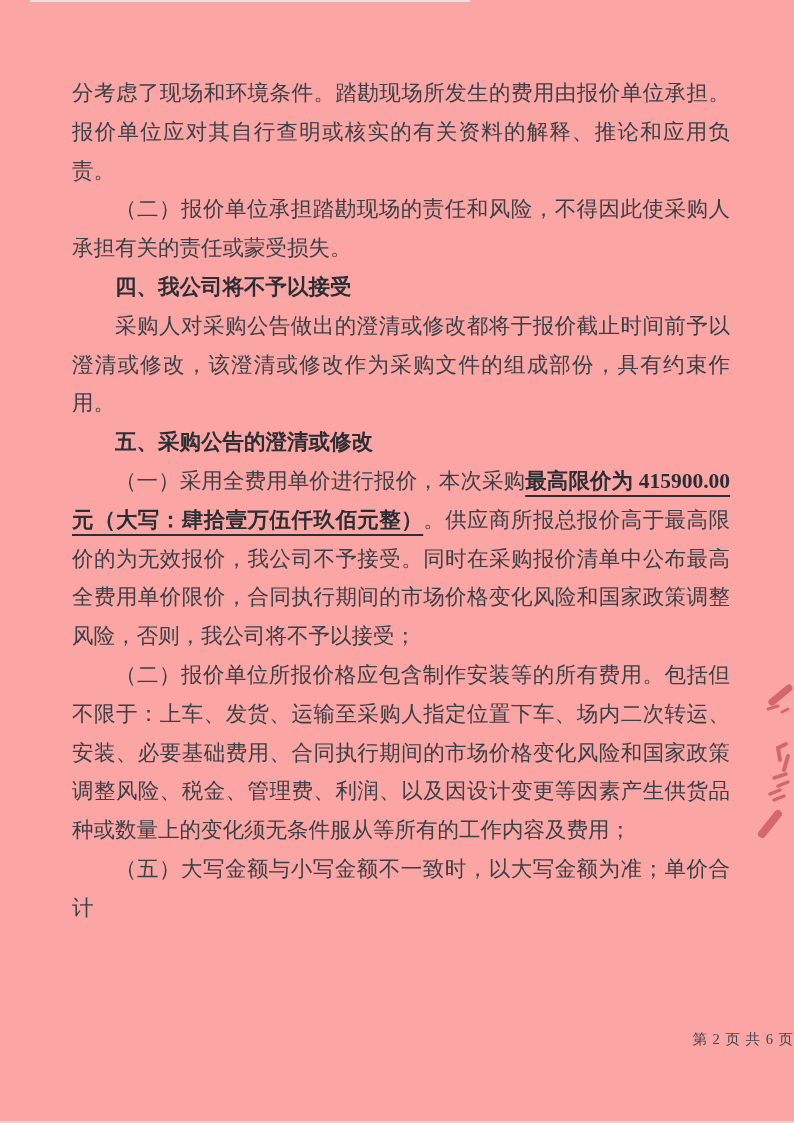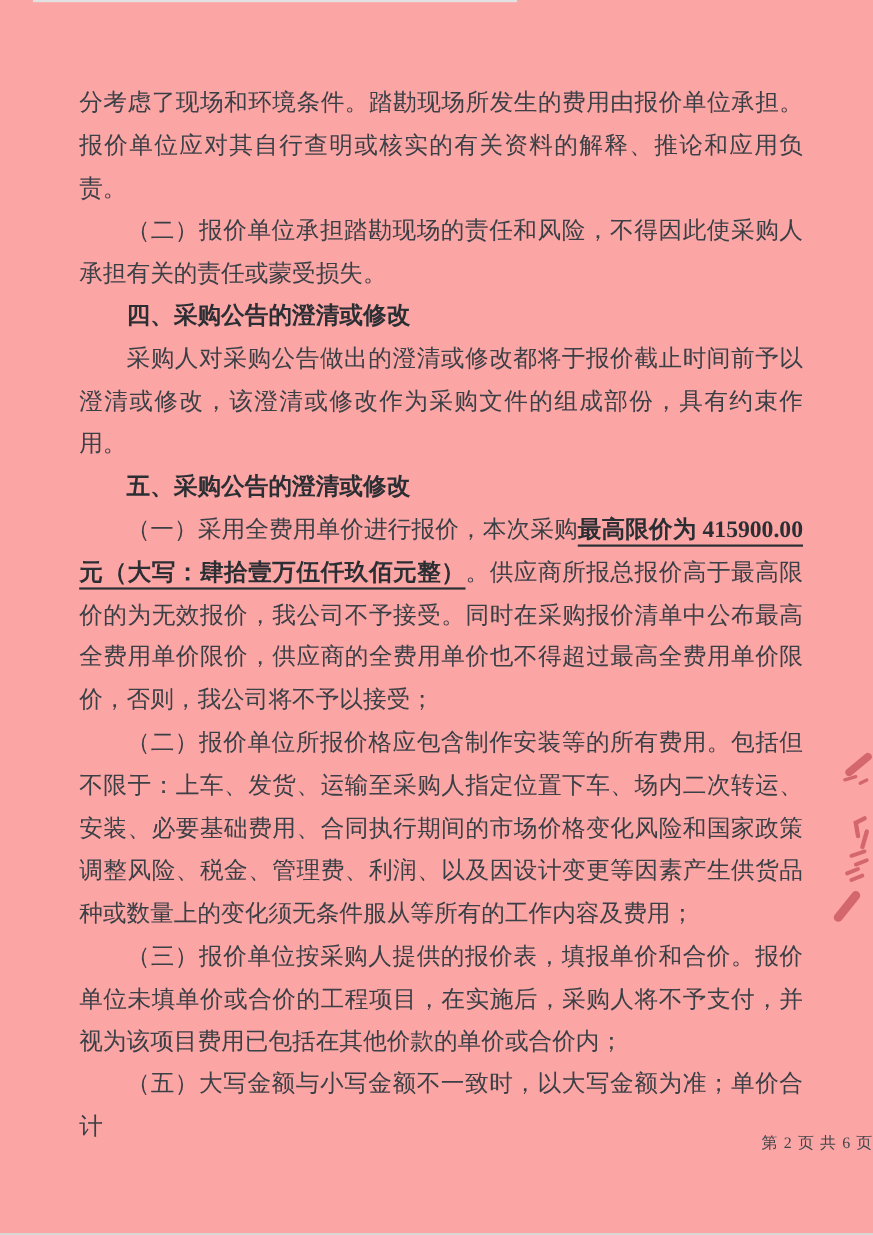--- a/index.html
+++ b/index.html
@@ -82,26 +82,25 @@
 </head>
 <body>
 
 <div class="page">
 
   <div class="scan-edge-top"></div>
 
   <div class="doc-body">
       <p class="para no-indent"><span class="">分考虑了现场和环境条件。踏勘现场所发生的费用由报价单位承担。报价单位应对其自行查明或核实的有关资料的解释、推论和应用负责。</span></p>
       <p class="para"><span class="">（二）报价单位承担踏勘现场的责任和风险，不得因此使采购人承担有关的责任或蒙受损失。</span></p>
-      <p class="para heading"><span class="run-bold ">四、采购公告的澄清或修改</span></p>
+      <p class="para heading"><span class="run-bold ">四、我公司将不予以接受</span></p>
       <p class="para"><span class="">采购人对采购公告做出的澄清或修改都将于报价截止时间前予以澄清或修改，该澄清或修改作为采购文件的组成部份，具有约束作用。</span></p>
       <p class="para heading"><span class="run-bold ">五、采购公告的澄清或修改</span></p>
-      <p class="para"><span class="">（一）采用全费用单价进行报价，本次采购</span><span class="run-bold run-underline">最高限价为 415900.00 元（大写：肆拾壹万伍仟玖佰元整）</span><span class="">。供应商所报总报价高于最高限价的为无效报价，我公司不予接受。同时在采购报价清单中公布最高全费用单价限价，供应商的全费用单价也不得超过最高全费用单价限价，否则，我公司将不予以接受；</span></p>
+      <p class="para"><span class="">（一）采用全费用单价进行报价，本次采购</span><span class="run-bold run-underline">最高限价为 415900.00 元（大写：肆拾壹万伍仟玖佰元整）</span><span class="">。供应商所报总报价高于最高限价的为无效报价，我公司不予接受。同时在采购报价清单中公布最高全费用单价限价，合同执行期间的市场价格变化风险和国家政策调整风险，否则，我公司将不予以接受；</span></p>
       <p class="para"><span class="">（二）报价单位所报价格应包含制作安装等的所有费用。包括但不限于：上车、发货、运输至采购人指定位置下车、场内二次转运、安装、必要基础费用、合同执行期间的市场价格变化风险和国家政策调整风险、税金、管理费、利润、以及因设计变更等因素产生供货品种或数量上的变化须无条件服从等所有的工作内容及费用；</span></p>
-      <p class="para"><span class="">（三）报价单位按采购人提供的报价表，填报单价和合价。报价单位未填单价或合价的工程项目，在实施后，采购人将不予支付，并视为该项目费用已包括在其他价款的单价或合价内；</span></p>
       <p class="para"><span class="">（五）大写金额与小写金额不一致时，以大写金额为准；单价合计</span></p>
     </div>
 
   <div class="red-mark">
     <svg width="46" height="162" viewBox="0 0 46 162" xmlns="http://www.w3.org/2000/svg">
       <g stroke="#d06068" stroke-linecap="round" fill="none" opacity="0.9">
         <path d="M41 6 L24 20" stroke-width="7"></path>
         <path d="M20 27 L30 24" stroke-width="3"></path>
         <path d="M34 30 L40 27" stroke-width="3"></path>
         <path d="M38 62 L30 66 L32 78" stroke-width="4"></path>

